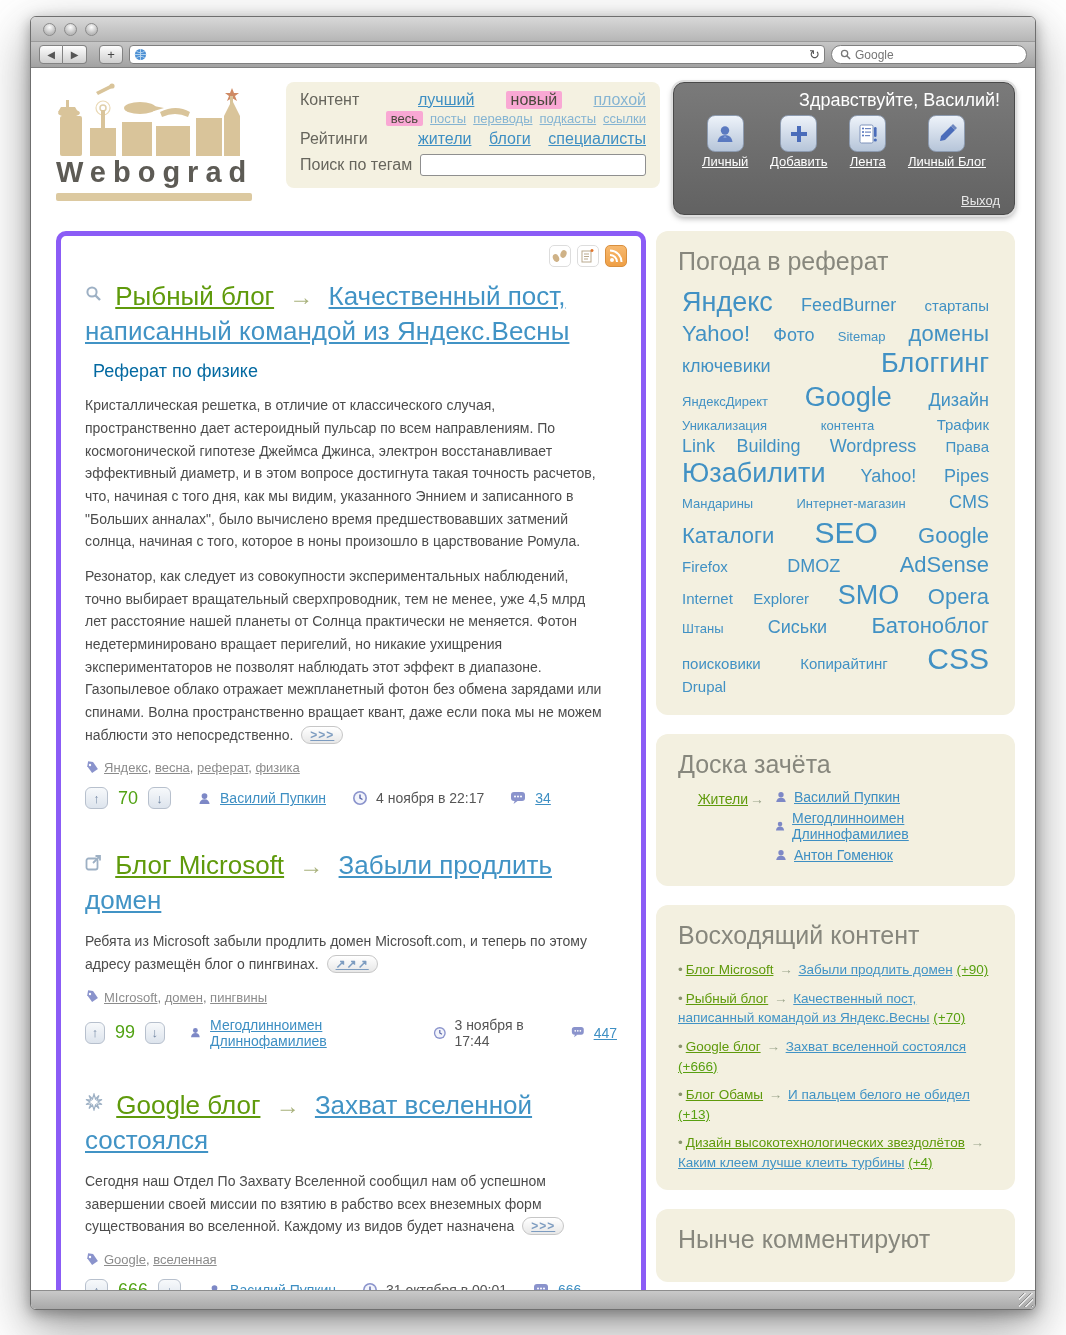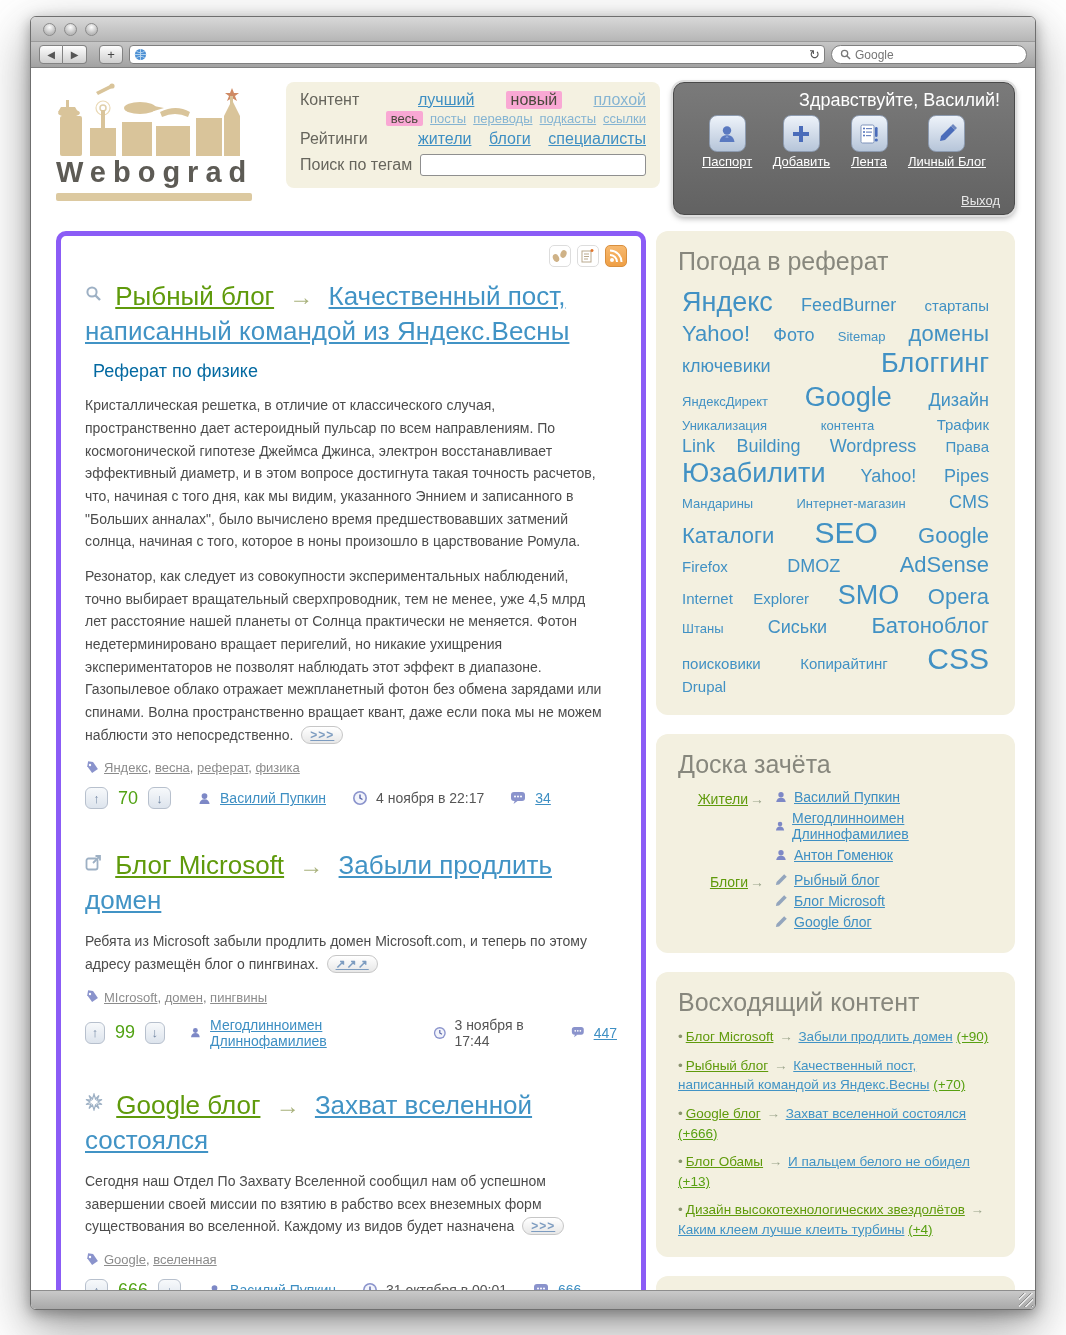--- a/index.html
+++ b/index.html
@@ -226,21 +226,21 @@
         <div class="greeting">Здравствуйте, Василий!</div>
         <div class="up-actions">
           <div class="up-item">
             <span class="icon-btn">
               <svg width="22" height="22" viewBox="0 0 22 22">
                   <circle cx="11" cy="7.5" r="4.2" fill="#5a79c0"></circle>
                   <path d="M3.5 19 q1 -7 7.5 -7 q6.5 0 7.5 7z" fill="#5a79c0"></path>
                   <path d="M11 12 l-1.8 3 h3.6z" fill="#7f9ad4"></path>
                 </svg>
             </span>
-            <a href="#">Паспорт</a>
+            <a href="#">Личный</a>
           </div>
           <div class="up-item">
             <span class="icon-btn">
               <svg width="20" height="20" viewBox="0 0 20 20">
                   <path d="M8 2 h4 v6 h6 v4 h-6 v6 h-4 v-6 h-6 v-4 h6z" fill="#4a6cba"></path>
                 </svg>
             </span>
             <a href="#">Добавить</a>
           </div>
           <div class="up-item">
@@ -489,48 +489,20 @@
 
                 <div class="hb-item">
                   <svg width="14" height="14" viewBox="0 0 22 22">
                     <circle cx="11" cy="7.5" r="4.2" fill="#7d88c6"></circle>
                     <path d="M3.5 19 q1 -7 7.5 -7 q6.5 0 7.5 7z" fill="#7d88c6"></path>
                   </svg>
                   <a href="#">Антон Гоменюк</a>
                 </div>
               </div>
           </div>
-          <div class="hb-row">
-            <div class="hb-label">
-              <a href="#">Блоги</a><span class="arr">→</span>
-            </div>
-            <div class="hb-list">
-
-                <div class="hb-item">
-                  <svg width="14" height="14" viewBox="0 0 22 22">
-                    <path d="M16 2 l4 4 -12 12 -5 1 1 -5z" fill="#93a5bd"></path>
-                  </svg>
-                  <a href="#">Рыбный блог</a>
-                </div>
-
-                <div class="hb-item">
-                  <svg width="14" height="14" viewBox="0 0 22 22">
-                    <path d="M16 2 l4 4 -12 12 -5 1 1 -5z" fill="#93a5bd"></path>
-                  </svg>
-                  <a href="#">Блог Microsoft</a>
-                </div>
-
-                <div class="hb-item">
-                  <svg width="14" height="14" viewBox="0 0 22 22">
-                    <path d="M16 2 l4 4 -12 12 -5 1 1 -5z" fill="#93a5bd"></path>
-                  </svg>
-                  <a href="#">Google блог</a>
-                </div>
-              </div>
-          </div>
         </div>
 
         <div class="side-box">
           <h2>Восходящий контент</h2>
           <div>
 
               <div class="ri-item"><span class="bullet">•</span><a class="g" href="#">Блог Microsoft</a> <span class="arr">→</span> <a class="b" href="#">Забыли продлить домен</a> <span class="delta">(+90)</span></div>
 
               <div class="ri-item"><span class="bullet">•</span><a class="g" href="#">Рыбный блог</a> <span class="arr">→</span> <a class="b" href="#">Качественный пост, написанный командой из Яндекс.Весны</a> <span class="delta">(+70)</span></div>
 

